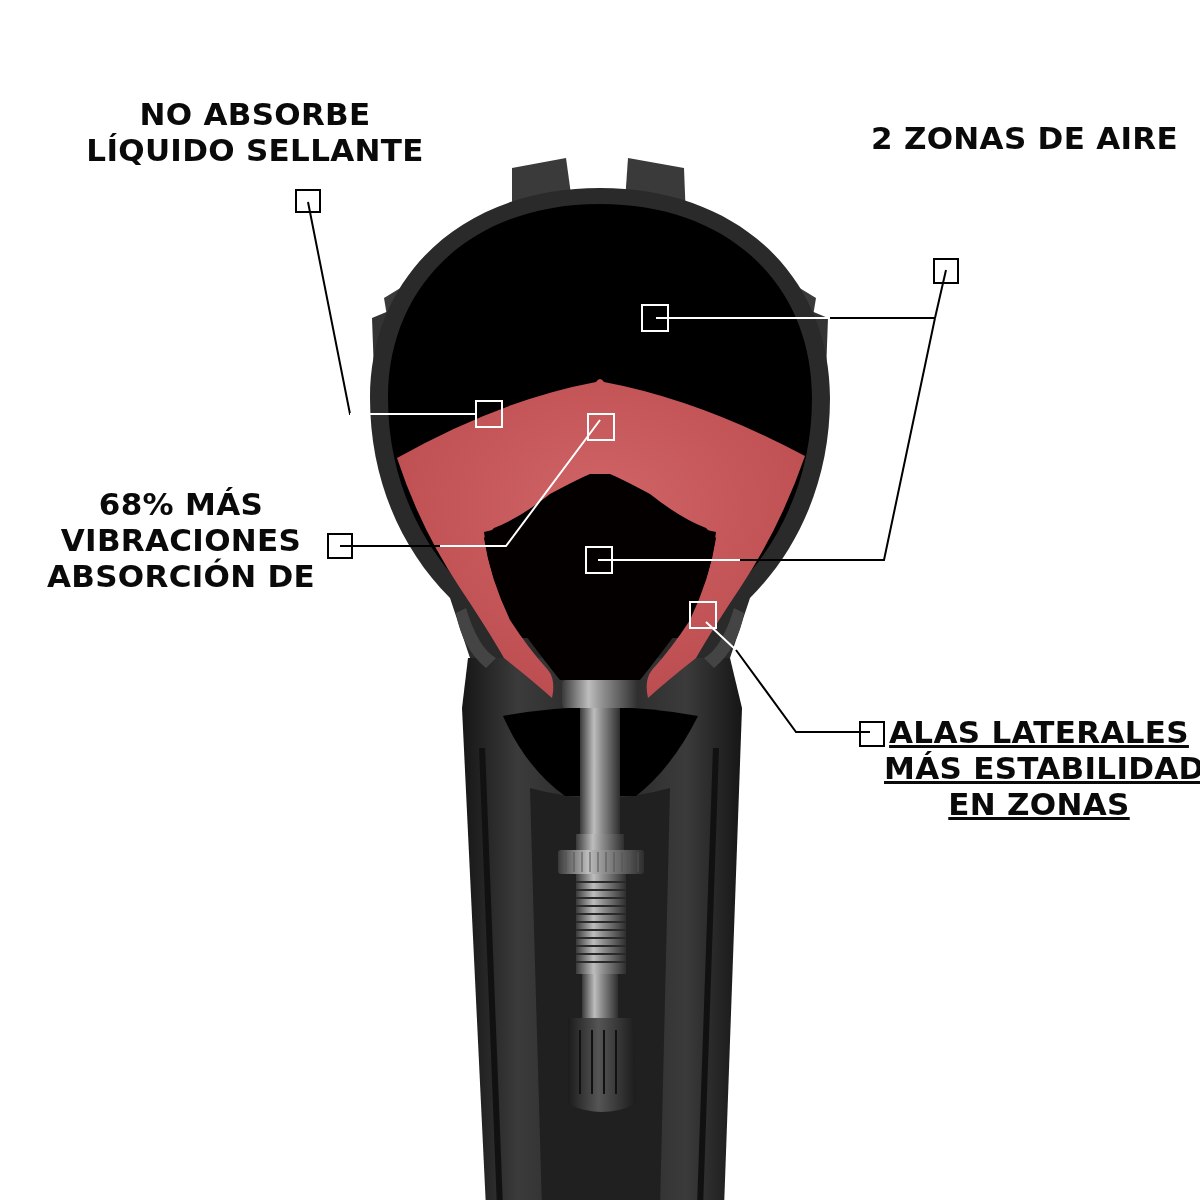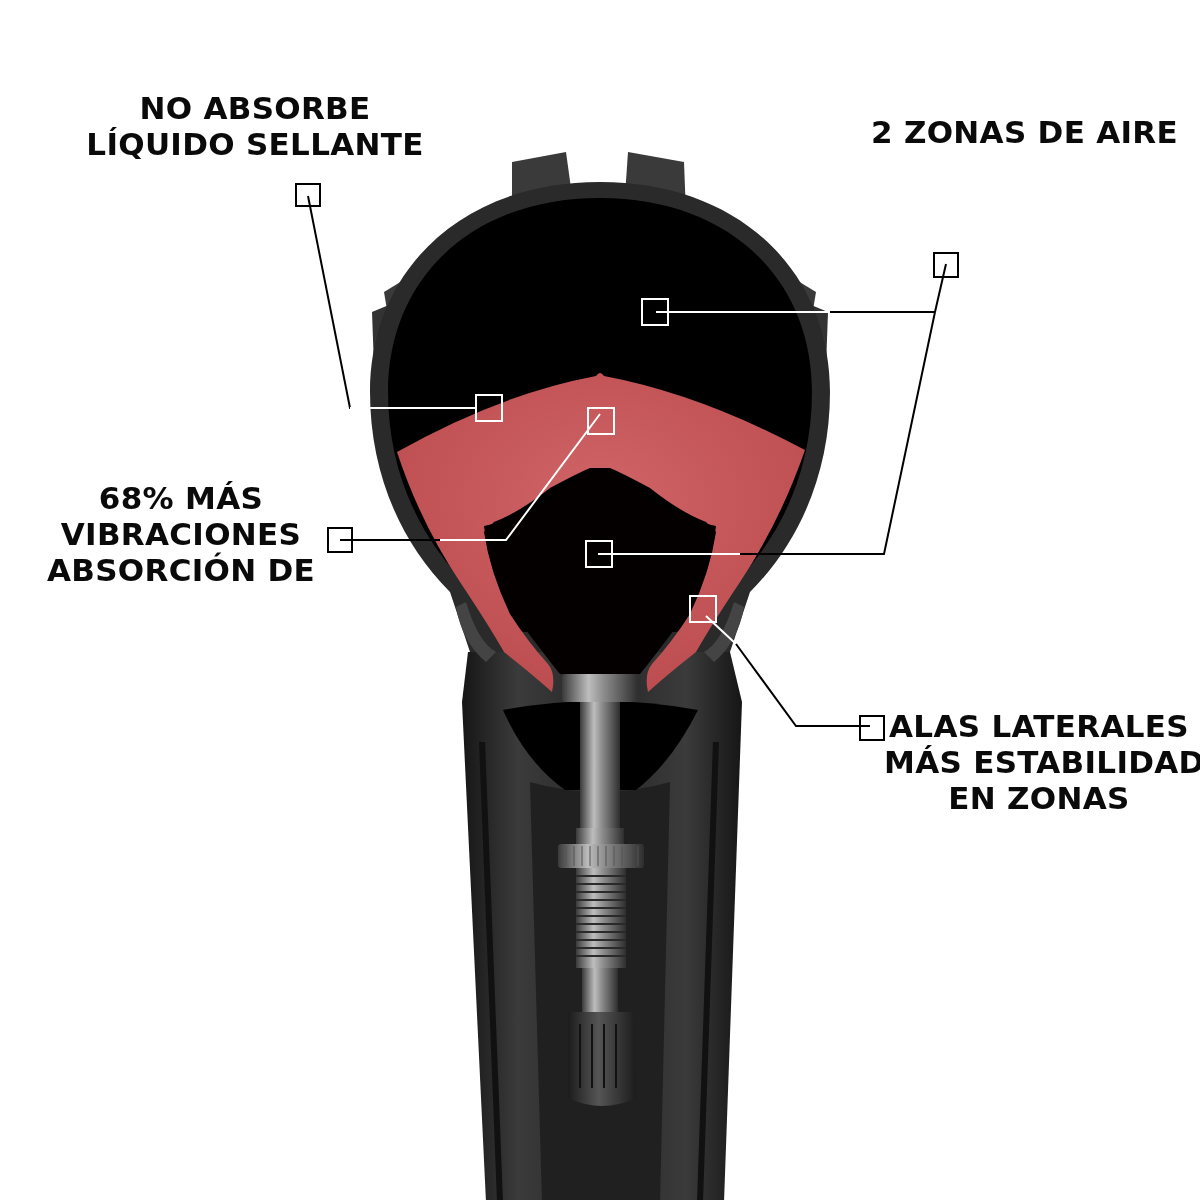--- a/index.html
+++ b/index.html
@@ -1,23 +1,23 @@
 <!DOCTYPE html>
 <html><head>
 <meta charset="utf-8">
 <style>
   html, body { margin: 0; padding: 0; background: #ffffff; }
   body { width: 1200px; height: 1200px; position: relative; overflow: hidden; font-family: "DejaVu Sans", "Liberation Sans", sans-serif; }
-  .stage { position: absolute; left: 0; top: 2px; width: 1200px; height: 1101px; }
+  .stage { position: absolute; left: 0; top: 8px; width: 1200px; height: 1101px; }
   .label { position: absolute; font-weight: bold; color: #0a0a0a; font-size: 31px; line-height: 36px; letter-spacing: 0.3px; text-align: center; white-space: nowrap; }
   .label div { display: block; }
   #lbl-sealant { left: 60px; top: 88px; width: 390px; }
   #lbl-air { left: 818px; top: 112px; width: 360px; text-align: right; }
   #lbl-vibration { left: 40px; top: 478px; width: 282px; }
-  #lbl-wings { left: 884px; top: 706px; width: 310px; }
+  #lbl-wings { left: 884px; top: 706px; width: 310px; text-decoration: underline; }
   svg.diagram { position: absolute; left: 0; top: 0; }
 </style>
 </head>
 <body>
 
 <div class="stage">
 
   <svg class="diagram" width="1200" height="1200" viewBox="0 0 1200 1200">
     <defs>
       <linearGradient id="rimGrad" x1="0" x2="1" y1="0" y2="0">

